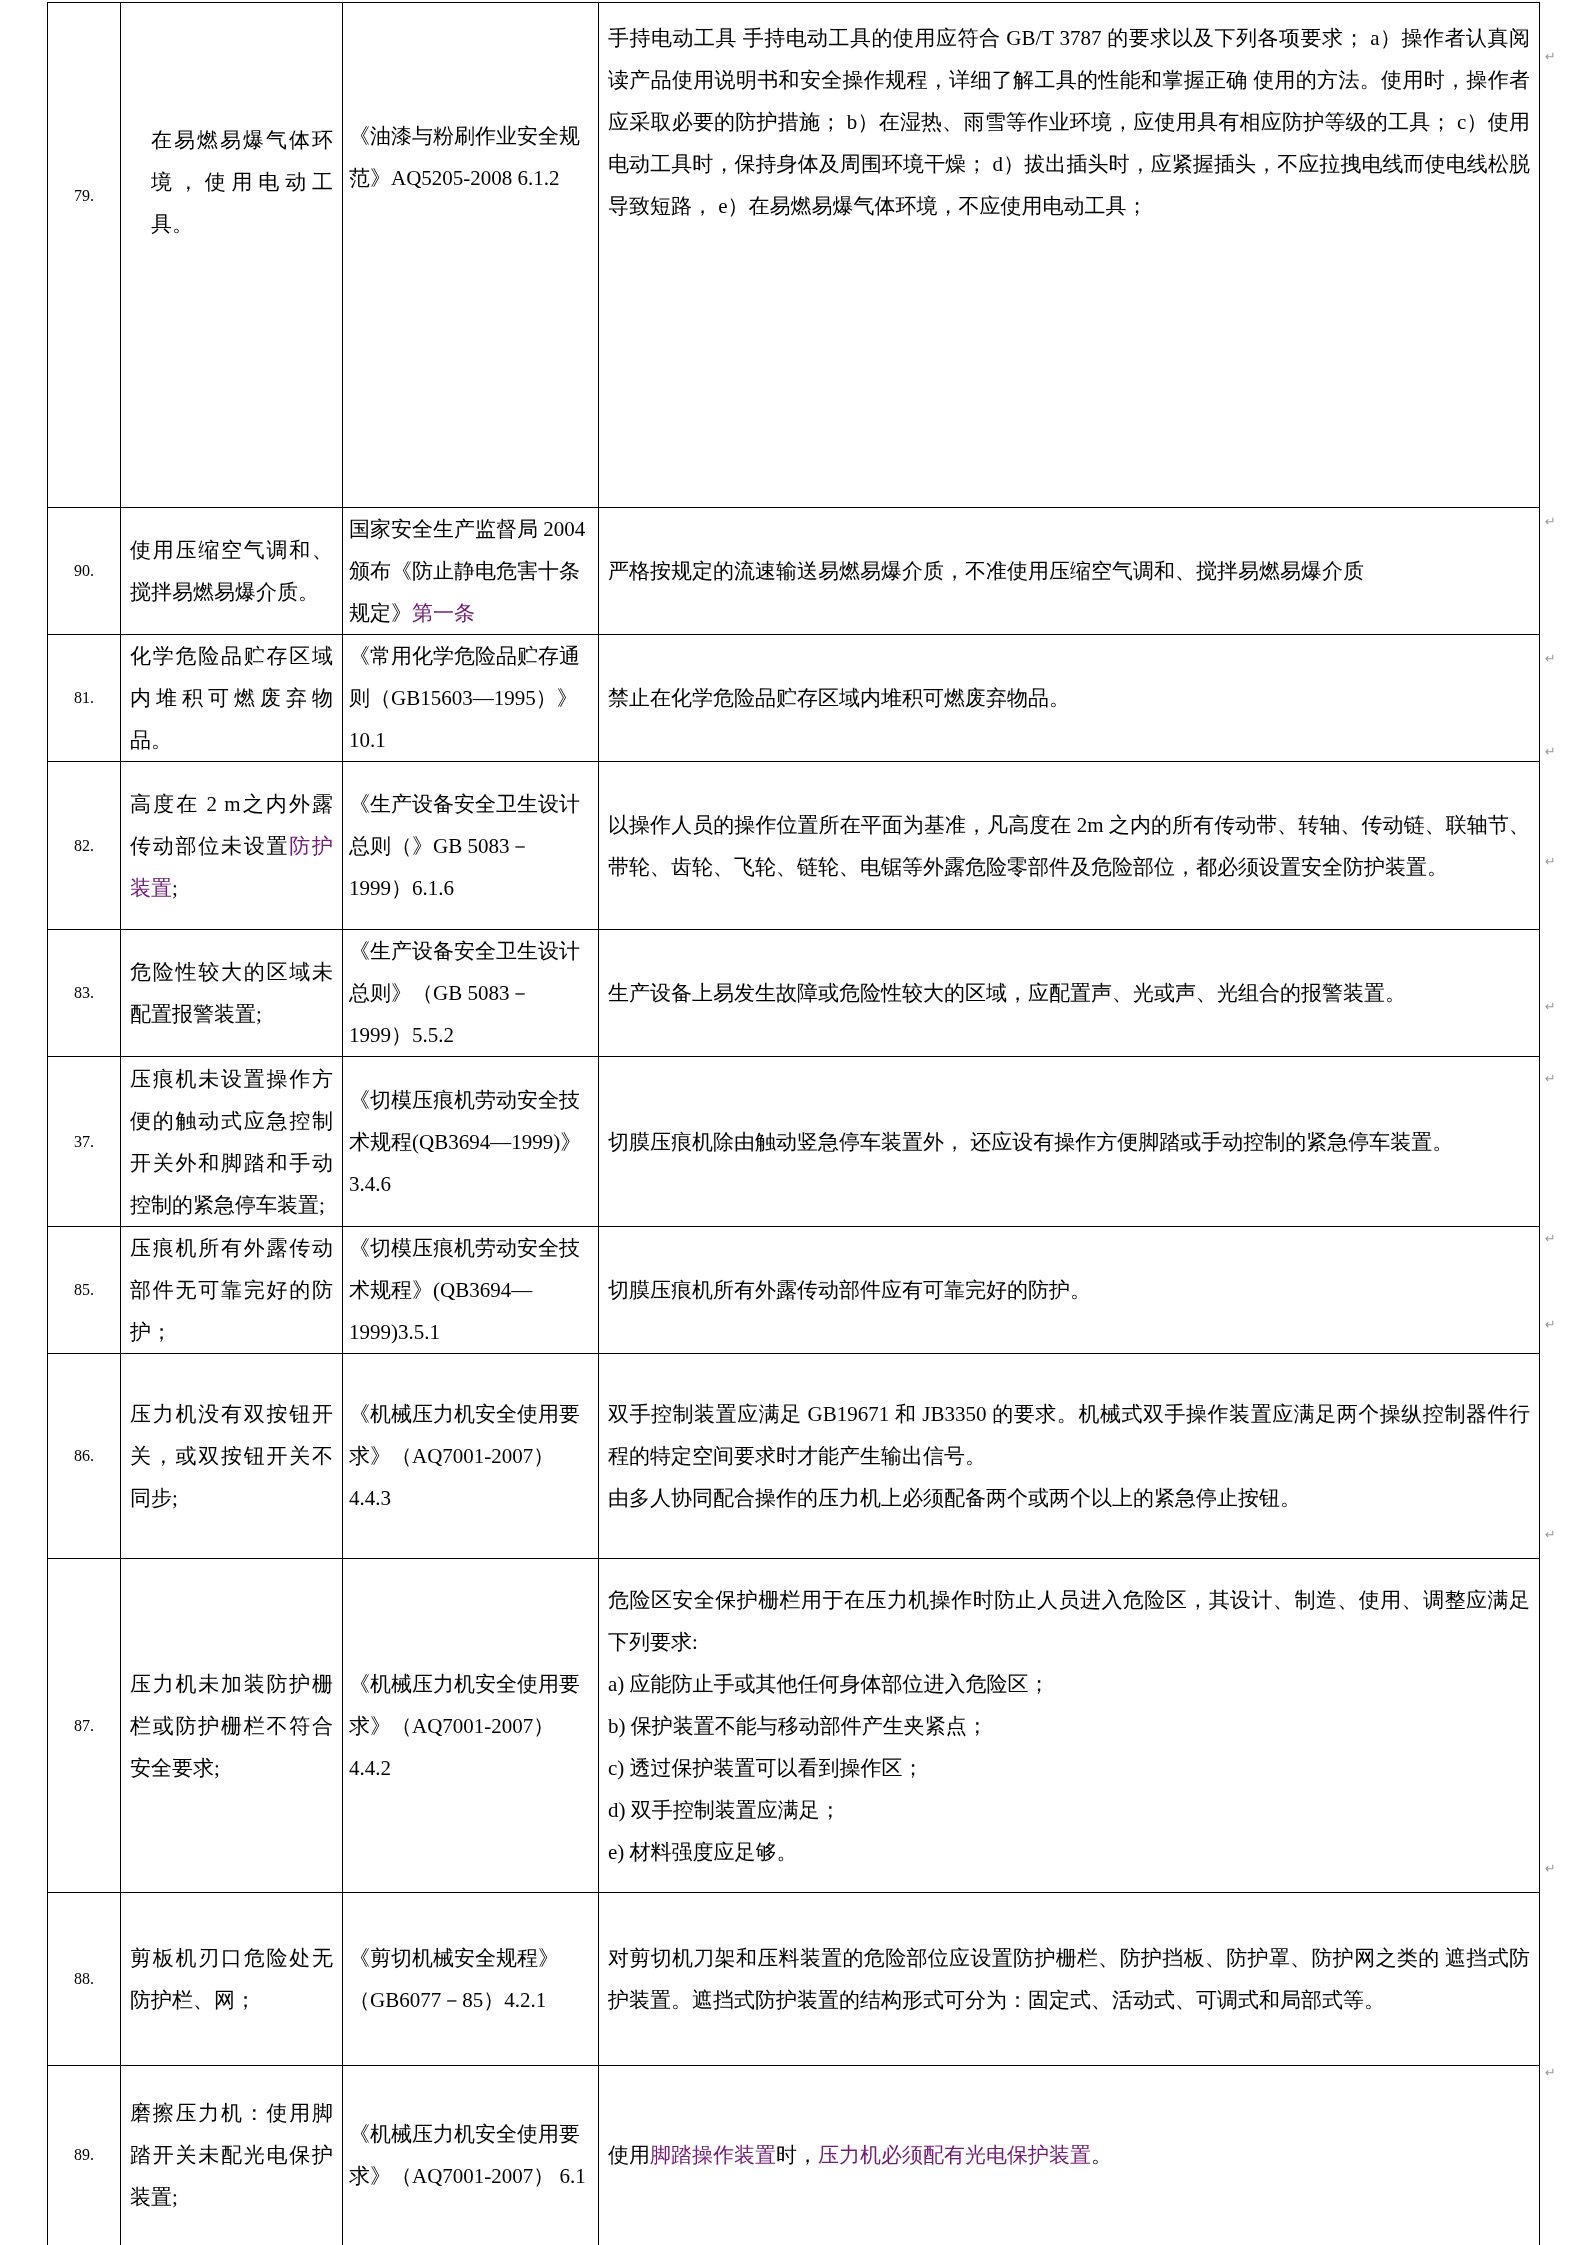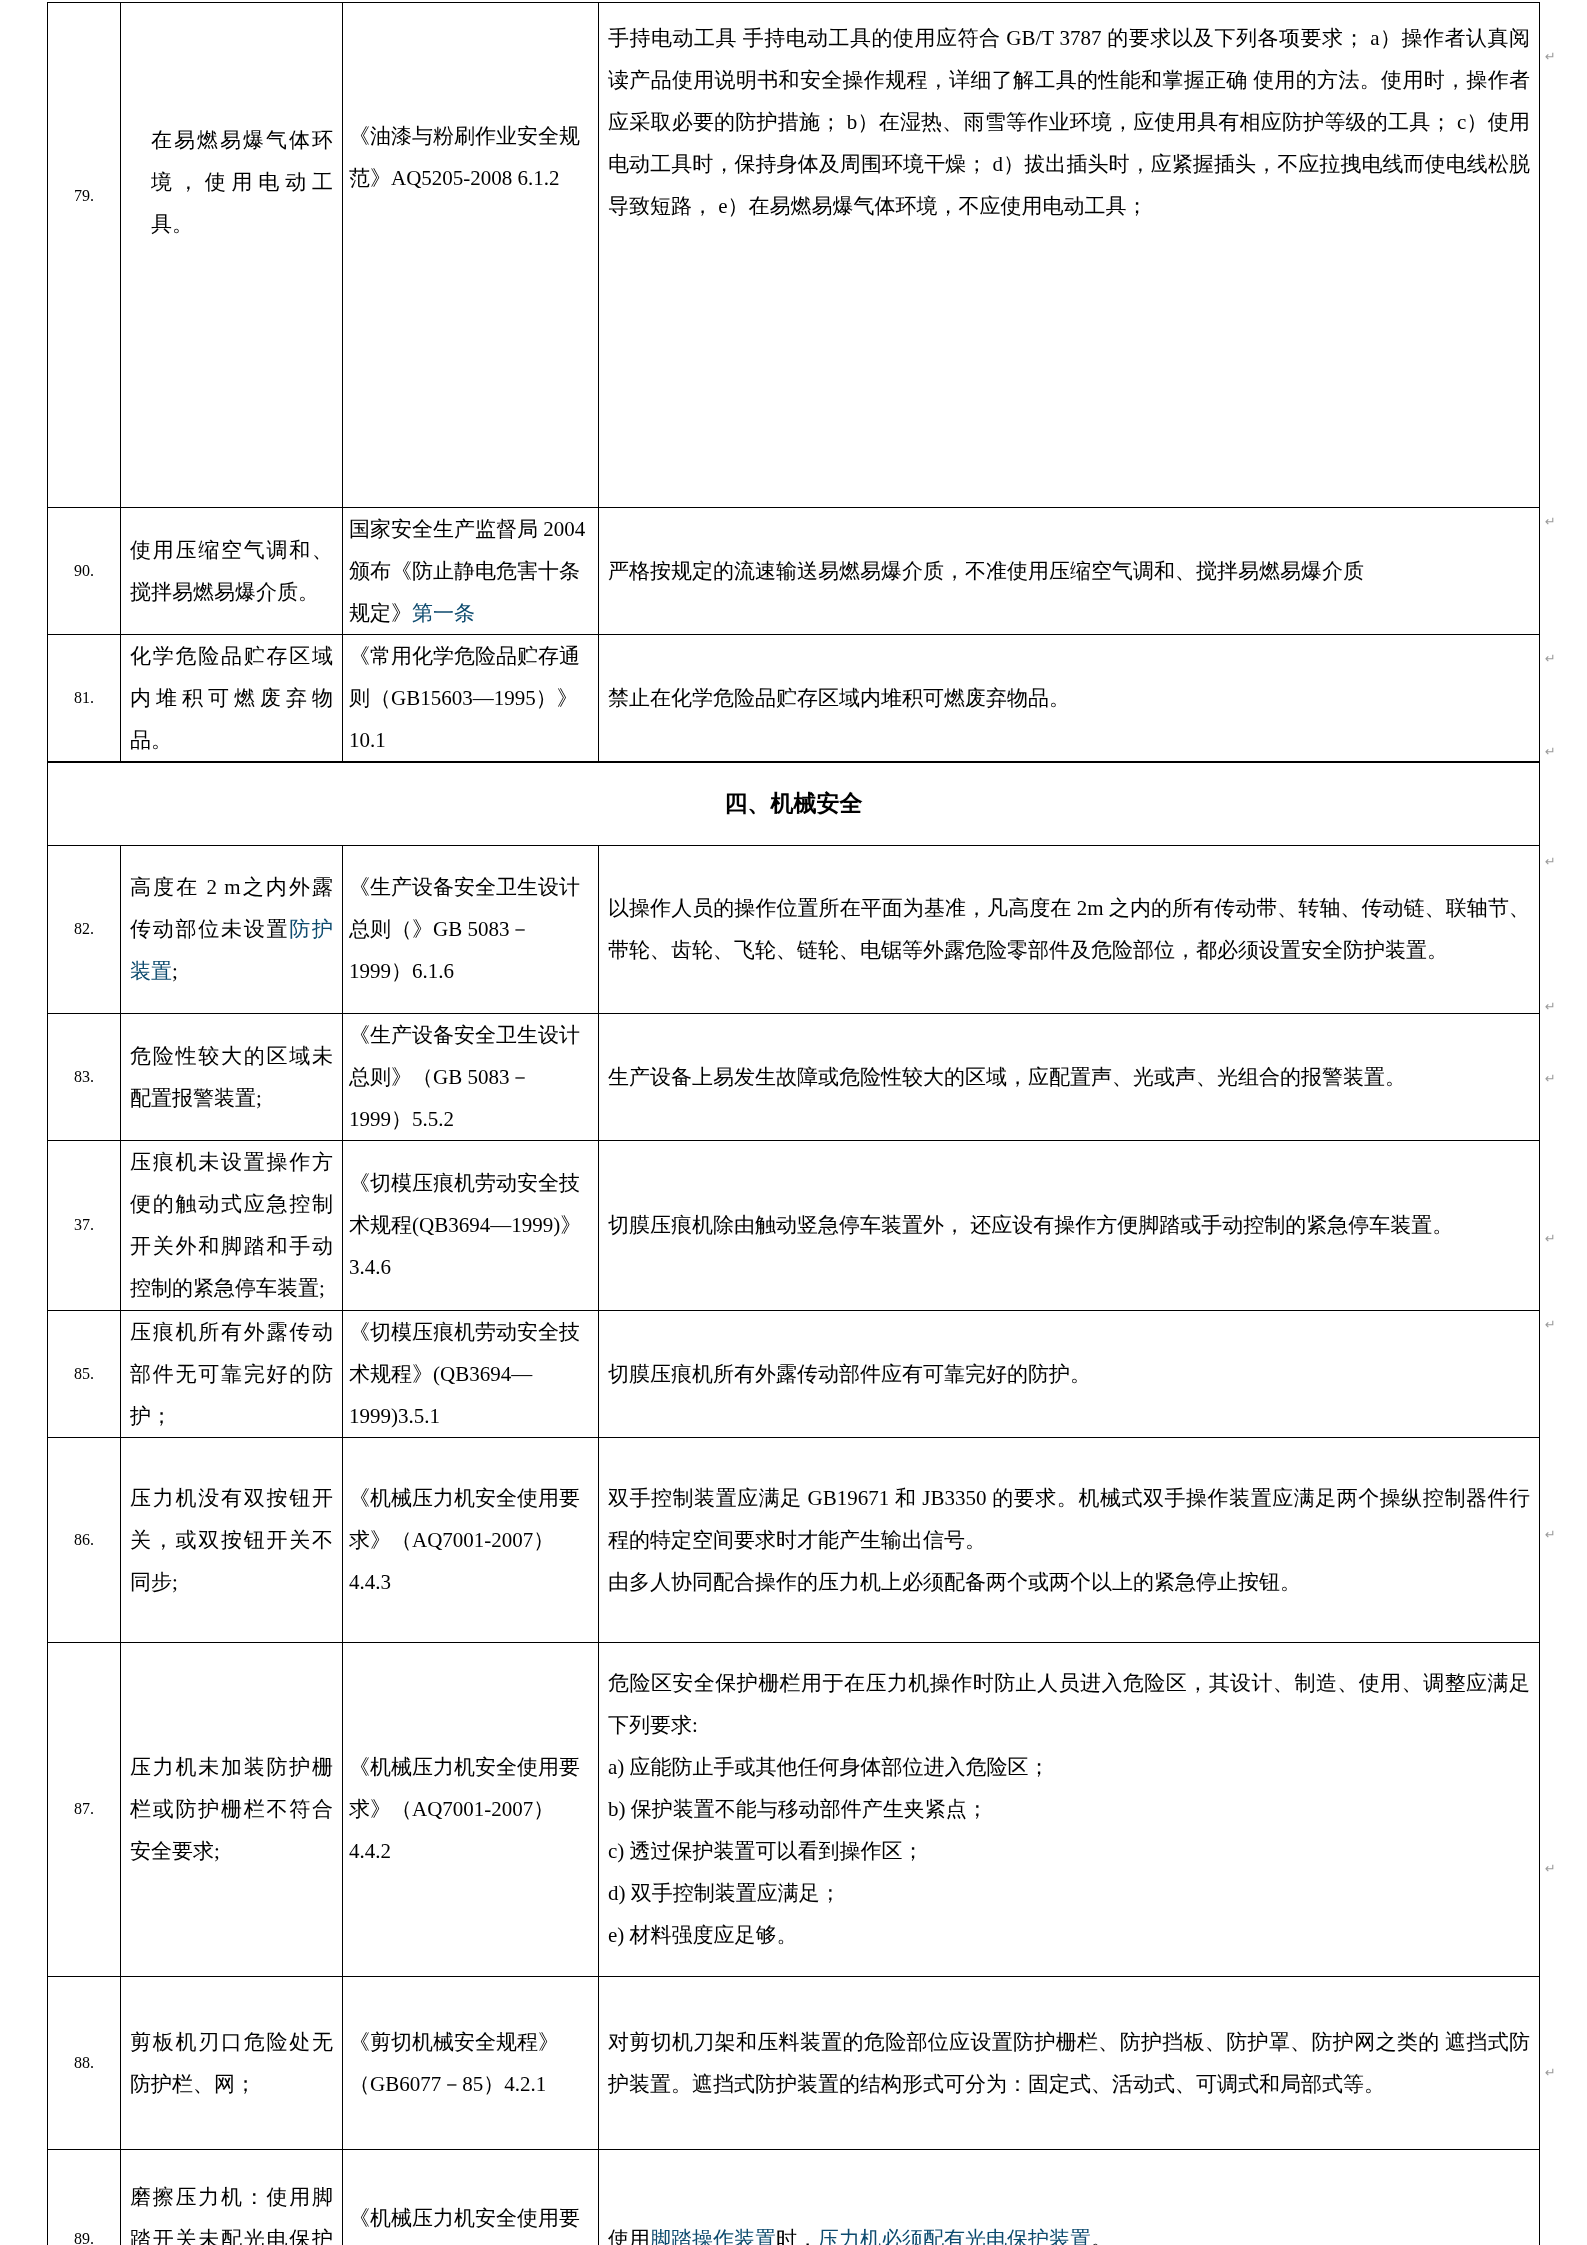--- a/index.html
+++ b/index.html
@@ -25,21 +25,21 @@
   tr.section-row td{
     border-top:2px solid #000;
     font-weight:bold;font-size:23px;text-align:center;
   }
   
   tr.r79 td{vertical-align:top;}
   tr.r79 td.num{padding-top:172px;}
   tr.r79 td.issue{padding-top:116px;padding-left:30px;}
   tr.r79 td.basis{padding-top:112px;}
   tr.r79 td.req{padding-top:14px;}
-  .red{color:#0c4a6e;}
+  .red{color:#701a75;}
   .para{margin:0;}
   .row-mark{
     position:absolute;left:1545px;width:16px;
     font-family:"DejaVu Sans",sans-serif;font-size:13px;line-height:13px;
     color:#9a9a9a;
   }
 </style>
 </head>
 <body>
 
@@ -65,23 +65,20 @@
         <td class="basis">
             <div class="para"><span>国家安全生产监督局 2004 颁布《防止静电危害十条规定》</span><span class="red">第一条</span></div>
           </td>
         <td class="req">严格按规定的流速输送易燃易爆介质，不准使用压缩空气调和、搅拌易燃易爆介质</td>
       </tr>
       <tr style="height:86px">
         <td class="num">81.</td>
         <td class="issue">化学危险品贮存区域内堆积可燃废弃物品。</td>
         <td class="basis">《常用化学危险品贮存通则（GB15603—1995）》10.1</td>
         <td class="req">禁止在化学危险品贮存区域内堆积可燃废弃物品。</td>
-      </tr>
-      <tr class="section-row" style="height:83px">
-        <td colspan="4">四、机械安全</td>
       </tr>
       <tr style="height:168px">
         <td class="num">82.</td>
         <td class="issue">
             <div class="para"><span>高度在 2 m之内外露传动部位未设置</span><span class="red">防护装置</span><span>;</span></div>
           </td>
         <td class="basis">《生产设备安全卫生设计总则（》GB 5083－1999）6.1.6</td>
         <td class="req">以操作人员的操作位置所在平面为基准，凡高度在 2m 之内的所有传动带、转轴、传动链、联轴节、带轮、齿轮、飞轮、链轮、电锯等外露危险零部件及危险部位，都必须设置安全防护装置。</td>
       </tr>
       <tr style="height:83px">

